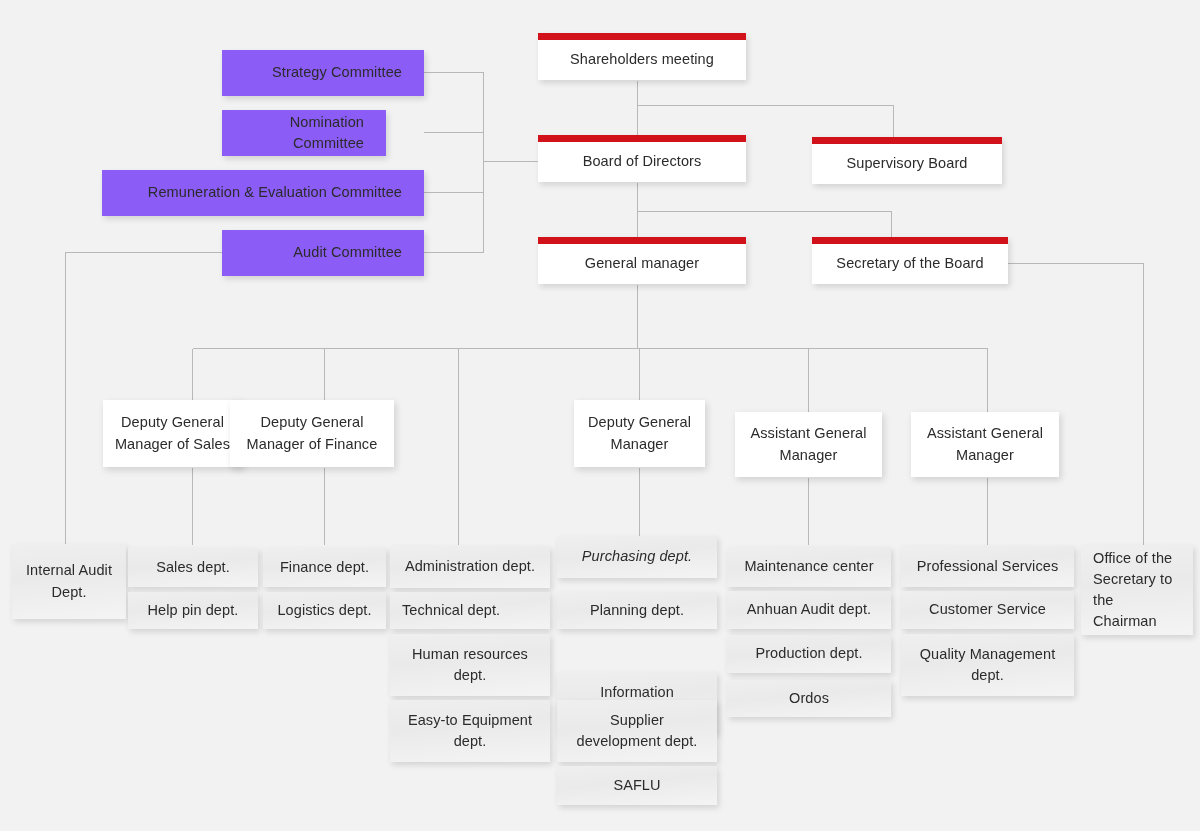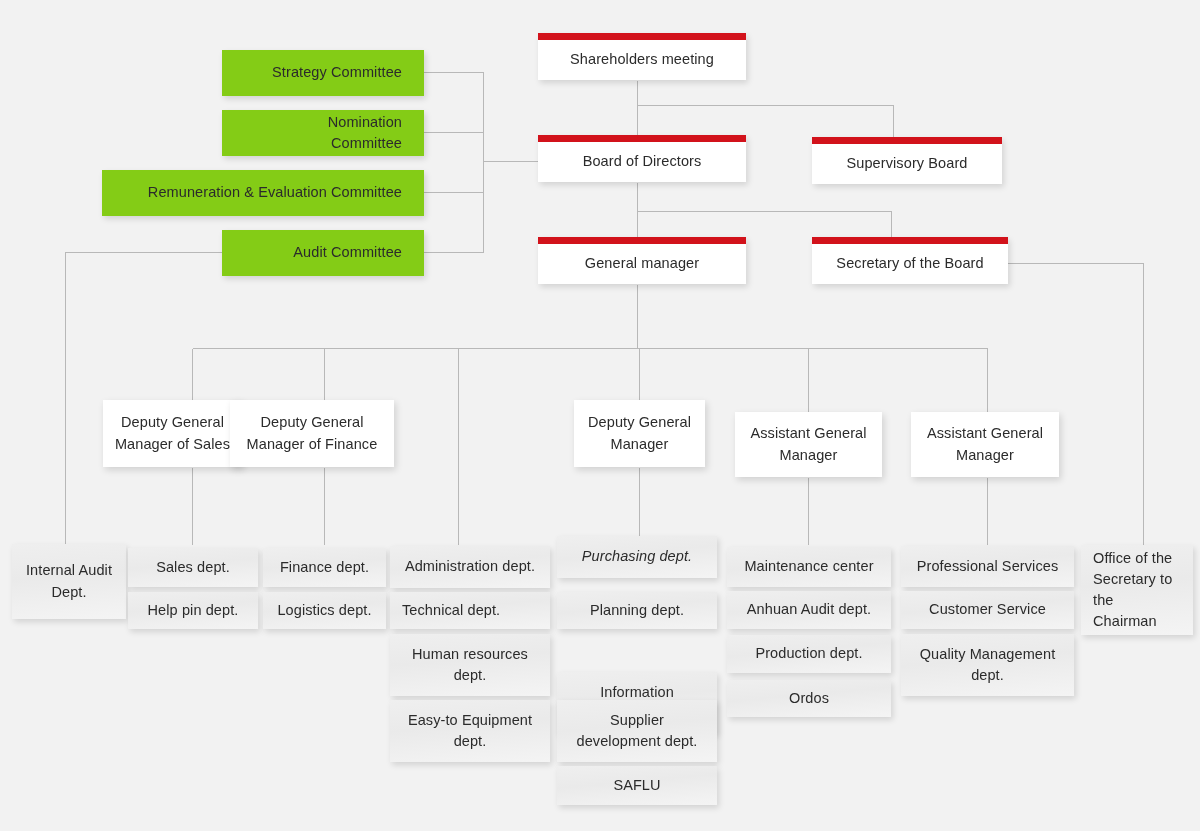--- a/index.html
+++ b/index.html
@@ -35,21 +35,21 @@
     background:#ffffff;
     border-top:7px solid var(--red,#d2121b);
     box-shadow:2px 3px 6px rgba(0,0,0,.13);
     justify-content:flex-start;
     padding:4px 14px;
   }
   .node.exec .label{text-align:center;}
 
   
   .node.committee{
-    background:#84cc16;
+    background:#8b5cf6;
     box-shadow:2px 3px 6px rgba(0,0,0,.13);
     padding:0 22px 0 14px;
   }
   .node.committee .label{text-align:right;}
 
   
   .node.manager{
     background:#ffffff;
     box-shadow:2px 3px 7px rgba(0,0,0,.14);
     padding:0 10px;
@@ -133,21 +133,21 @@
   </div>
 
   <div class="node exec" style="left: 812px; top: 237px; width: 196px; height: 47px; border-top-color: rgb(210, 18, 27);">
     <span class="label">Secretary of the Board</span>
   </div>
 
   <div class="node committee" style="left:222px;top:50px;width:202px;height:46px;">
     <span class="label">Strategy Committee</span>
   </div>
 
-  <div class="node committee" style="left:222px;top:110px;width:202px;height:46px;padding-left:32px;">
+  <div class="node committee" style="left:222px;top:110px;width:164px;height:46px;padding-left:32px;">
     <span class="label">Nomination Committee</span>
   </div>
 
   <div class="node committee" style="left:102px;top:170px;width:322px;height:46px;">
     <span class="label">Remuneration &amp; Evaluation Committee</span>
   </div>
 
   <div class="node committee" style="left:222px;top:230px;width:202px;height:46px;">
     <span class="label">Audit Committee</span>
   </div>

